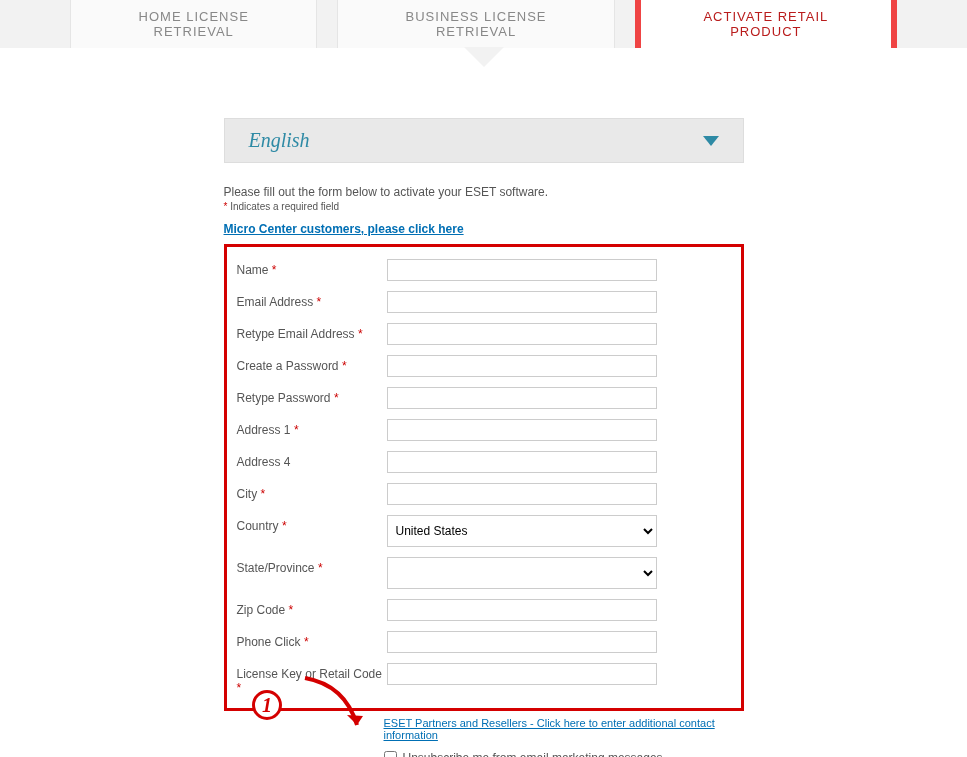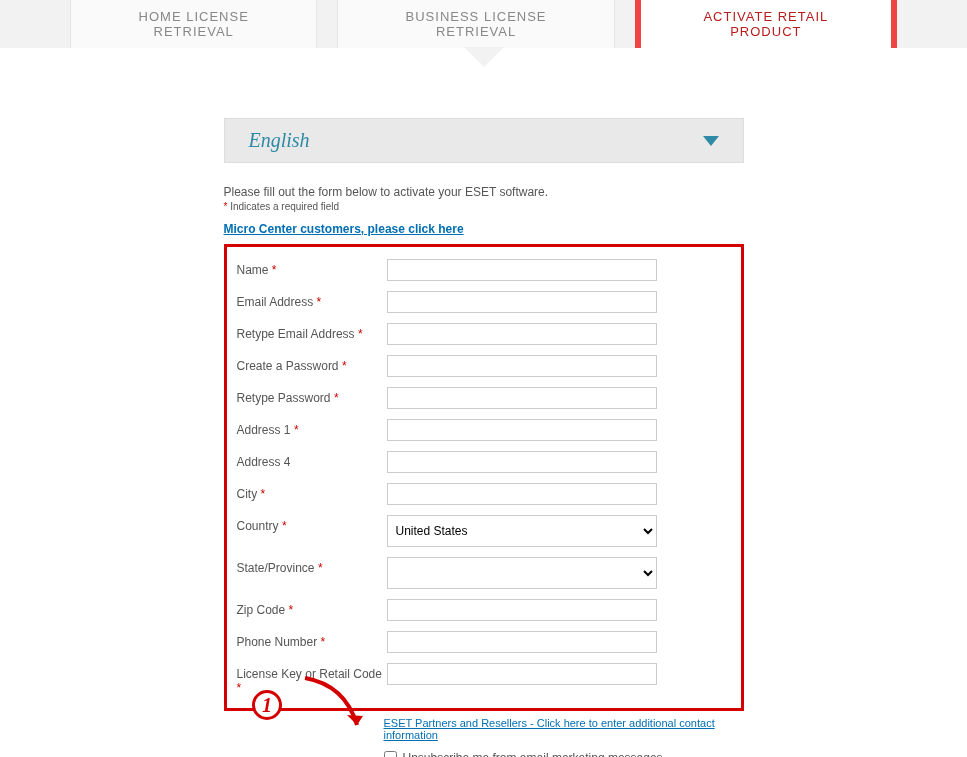--- a/index.html
+++ b/index.html
@@ -247,21 +247,21 @@
           <option></option>
         </select>
       </div>
 
       <div class="form-row">
         <label><span>Zip Code</span> <span class="star">*</span></label>
         <input type="text" style="">
       </div>
 
       <div class="form-row">
-        <label><span>Phone Number</span> <span class="star">*</span></label>
+        <label><span>Phone Click</span> <span class="star">*</span></label>
         <input type="text" style="">
       </div>
 
       <div class="form-row" style="margin-bottom:0">
         <label><span>License Key or Retail Code</span> <span class="star">*</span></label>
         <input type="text" style="">
       </div>
 
     </div>
 

